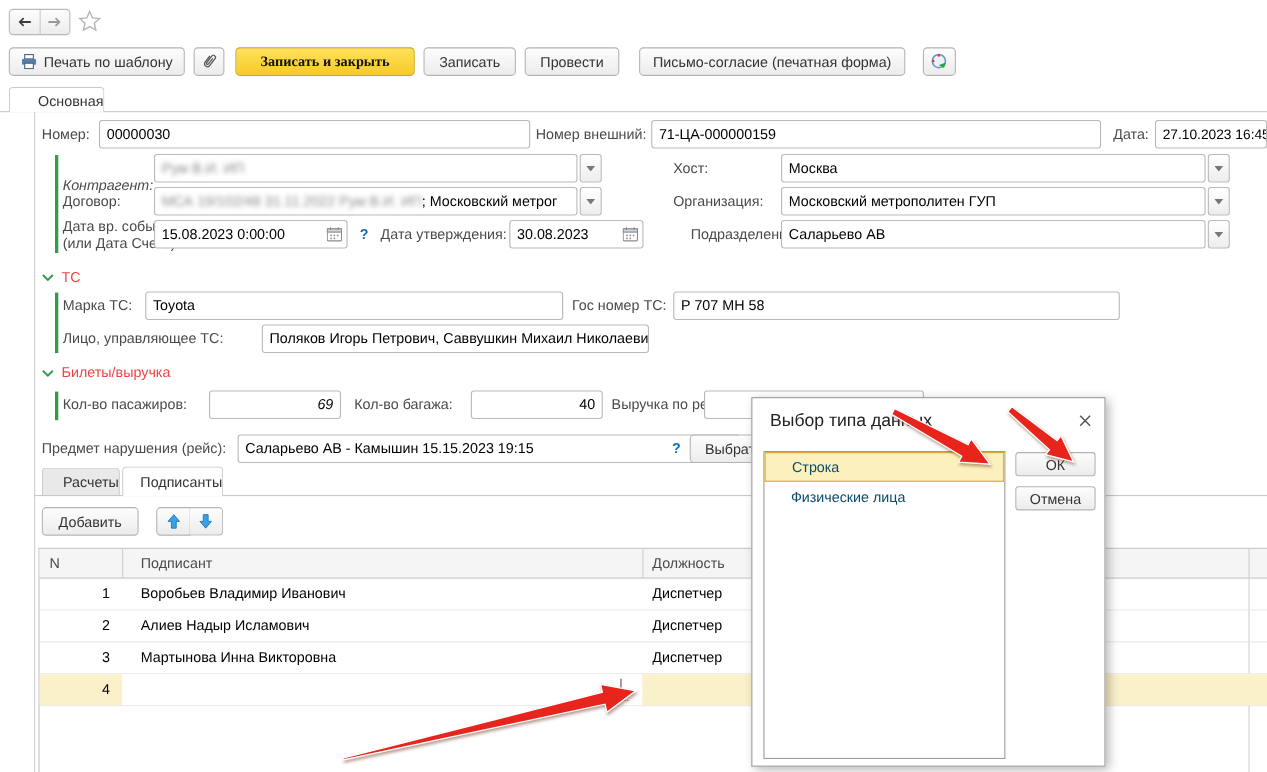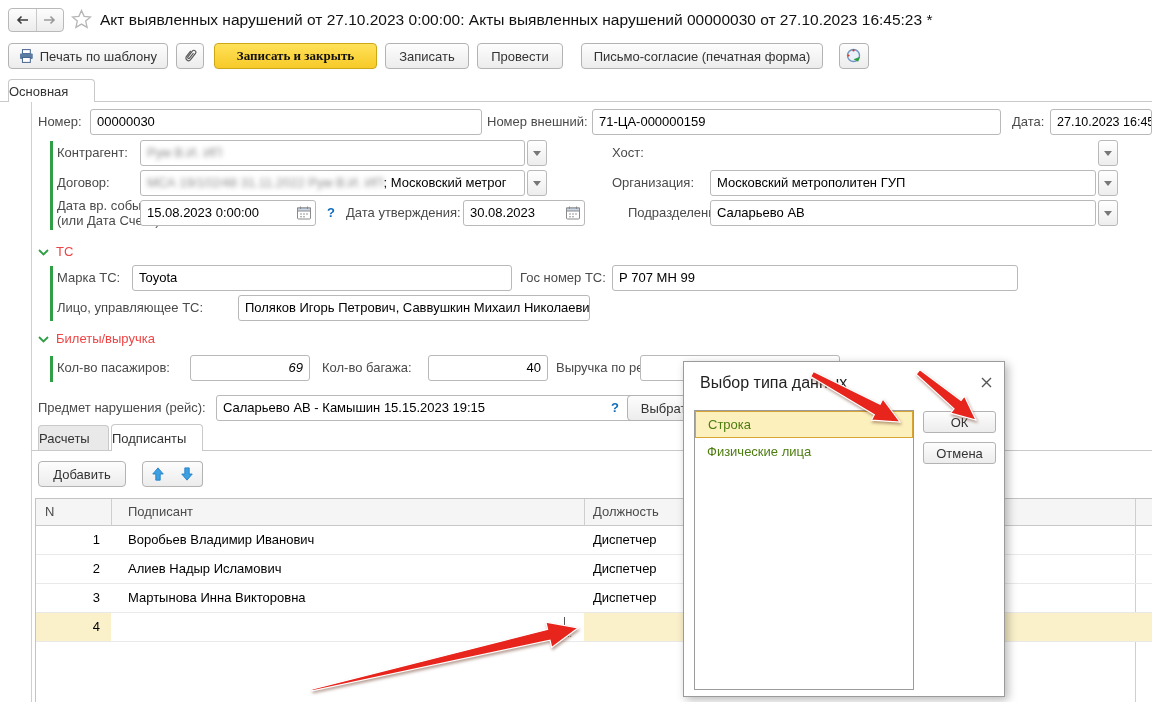--- a/index.html
+++ b/index.html
@@ -17,38 +17,38 @@
          background:linear-gradient(#fdfdfd,#ececec); color:#333; display:flex; align-items:center;
          justify-content:center; white-space:nowrap; padding:0 10px; }
   .btn.yellow { background:linear-gradient(#ffe159,#f7ca28); border-color:#cda816; font-weight:bold; color:#111;font-family:Liberation Serif, serif; }
   .icon-btn { padding:0; }
   .hr { position:absolute; height:1px; background:#c9c9c9; }
   .vr { position:absolute; width:1px; background:#cfcfcf; }
   .greenbar { position:absolute; left:50px; width:3px; background:#2f9e44; }
   .sec-lbl { position:absolute; color:#ef4444; height:16px; line-height:16px; }
   .helpq { position:absolute; color:#0f6cbd; font-weight:bold; height:26px; line-height:26px; }
   .tab { position:absolute; border:1px solid #c9c9c9; border-bottom:none; border-radius:4px 4px 0 0;
-         display:flex; align-items:center; justify-content:flex-start; }
+         display:flex; align-items:center; justify-content:flex-end; }
   .tab.active { background:#fff; z-index:2; }
   .tab.inactive { background:#e9e9e9; }
   .cal { position:absolute; right:4px; top:5px; }
   .grid { position:absolute; left:35px; top:498px; width:1117px; height:204px;
           border-top:1px solid #c3c3c3; border-left:1px solid #c3c3c3; }
   .ghead { position:absolute; left:0; top:0; width:1117px; height:27px; background:#f5f5f5;
            border-bottom:1px solid #c9c9c9; }
   .ghead .h { position:absolute; top:0; height:26px; line-height:26px; color:#4a4a4a; }
   .grow { position:absolute; left:0; width:1117px; height:29px; border-bottom:1px solid #e9e9e9; }
   .gcell { position:absolute; top:0; height:28px; line-height:28px; color:#000; white-space:nowrap; overflow:hidden; }
   .ncell { text-align:right; }
   .ylw { background:#faf1cb; }
   .dialog { position:absolute; left:683px; top:361px; width:322px; height:336px; background:#fff;
             border:1px solid #9b9b9b; box-shadow:3px 3px 9px rgba(0,0,0,.28); z-index:10; }
   .dlg-title { position:absolute; left:16px; top:12px; font-size:16px; color:#222; }
   .listbox { position:absolute; left:10px; top:48px; width:220px; height:280px; border:1px solid #9b9b9b; background:#fff; }
-  .litem { position:absolute; left:0; width:218px; height:27px; line-height:26px; padding-left:12px; color:#4d7c0f; }
+  .litem { position:absolute; left:0; width:218px; height:27px; line-height:26px; padding-left:24px; color:#0c4a6e; }
   .litem.sel { background:#fcf0bc; border:1px solid #d8a534; }
   .dlg-btn { position:absolute; width:73px; height:22px; border:1px solid #b3b3b3; border-radius:3px;
              background:linear-gradient(#fdfdfd,#ececec); display:flex; align-items:center; justify-content:center; }
   .masked { filter:blur(2.5px); color:#8a8a8a; }
   .arrow { position:absolute; z-index:20; pointer-events:none;
            filter:drop-shadow(1px 2px 1.5px rgba(110,60,40,.5)); }
   .caret { position:absolute; width:1px; height:20px; background:#555; z-index:3; }
   .caret-dots { position:absolute; font-size:9px; color:#555; z-index:3; }
 </style>
 </head>
@@ -64,21 +64,20 @@
     </div>
     <div style="width:27px;display:flex;align-items:center;justify-content:center;">
       <svg width="13" height="10" viewBox="0 0 13 10">
           <path d="M1 5 H11 M7.5 1.5 L11 5 L7.5 8.5" stroke="#9a9a9a" stroke-width="1.6" fill="none"></path>
         </svg>
     </div>
   </div>
   <svg class="abs" style="left:71px;top:9px;" width="21" height="20" viewBox="0 0 21 20">
     <polygon points="10.5,1.5 13.1,7.3 19.5,7.9 14.7,12.1 16.1,18.4 10.5,15.1 4.9,18.4 6.3,12.1 1.5,7.9 7.9,7.3" fill="#fff" stroke="#b5b5b5" stroke-width="1.3"></polygon>
   </svg>
-  <div class="abs" style="left:100px;top:8px;height:24px;line-height:24px;font-size:15.5px;color:#111;white-space:nowrap;">Акт выявленных нарушений от 27.10.2023 0:00:00: Акты выявленных нарушений 00000030 от 27.10.2023 16:45:23 *</div>
 
   <div class="btn" style="left:8px;top:43px;width:160px;">
     <svg width="15" height="14" viewBox="0 0 15 14" style="margin-right:6px;">
       <rect x="3.5" y="0.5" width="8" height="4" fill="#fff" stroke="#44618c"></rect>
       <rect x="1" y="4.5" width="13" height="5.5" rx="1" fill="#5b7ca3"></rect>
       <rect x="3.5" y="8.5" width="8" height="5" fill="#fff" stroke="#44618c"></rect>
     </svg>
     <span>Печать по шаблону</span>
   </div>
   <div class="btn icon-btn" style="left:176px;top:43px;width:28px;">
@@ -115,28 +114,29 @@
 
   <span class="lbl" style="left:38px;top:109px;">Номер:</span>
   <div class="inp" style="left:90px;top:109px;width:392px;"><span>00000030</span></div>
   <span class="lbl" style="left:487px;top:109px;">Номер внешний:</span>
   <div class="inp" style="left:592px;top:109px;width:409px;"><span>71-ЦА-000000159</span></div>
   <span class="lbl" style="left:1012px;top:109px;">Дата:</span>
   <div class="inp" style="left:1050px;top:109px;width:102px;font-size:12.5px;"><span>27.10.2023 16:45:23</span></div>
 
   <div class="greenbar" style="top:141px;height:89px;"></div>
 
-  <span class="lbl" style="left:57px;top:140px;">Контрагент:</span>
+  <span class="lbl" style="left:57px;top:156px;font-style:italic;">Контрагент:</span>
   <div class="inp" style="left:140px;top:140px;width:385px;"><span class="masked">Рум В.И. ИП</span></div>
   <div class="dd" style="left:527px;top:140px;">
     <svg width="8" height="5" viewBox="0 0 8 5">
         <path d="M0 0 H8 L4 5 Z" fill="#777"></path>
       </svg>
   </div>
   <span class="lbl" style="left:612px;top:140px;">Хост:</span>
+  <div class="inp" style="left:710px;top:140px;width:386px;"><span>Москва</span></div>
   <div class="dd" style="left:1098px;top:140px;">
     <svg width="8" height="5" viewBox="0 0 8 5">
         <path d="M0 0 H8 L4 5 Z" fill="#777"></path>
       </svg>
   </div>
 
   <span class="lbl" style="left:57px;top:170px;">Договор:</span>
   <div class="inp" style="left:140px;top:170px;width:385px;"><span class="masked">МСА 19/102/48 31.11.2022 Рум В.И. ИП</span><span>; Московский метрог</span></div>
   <div class="dd" style="left:527px;top:170px;">
     <svg width="8" height="5" viewBox="0 0 8 5">
@@ -194,21 +194,21 @@
   </div>
 
   <svg class="abs" style="left:38px;top:249px;" width="11" height="7" viewBox="0 0 11 7">
       <path d="M1 1 L5.5 5.5 L10 1" stroke="#2f9e44" stroke-width="1.8" fill="none"></path>
     </svg>
   <span class="sec-lbl" style="left:56px;top:244px;">ТС</span>
   <div class="greenbar" style="top:266px;height:55px;"></div>
   <span class="lbl" style="left:57px;top:265px;">Марка ТС:</span>
   <div class="inp" style="left:132px;top:265px;width:380px;"><span>Toyota</span></div>
   <span class="lbl" style="left:520px;top:265px;">Гос номер ТС:</span>
-  <div class="inp" style="left:612px;top:265px;width:406px;"><span>Р 707 МН 99</span></div>
+  <div class="inp" style="left:612px;top:265px;width:406px;"><span>Р 707 МН 58</span></div>
   <span class="lbl" style="left:57px;top:295px;">Лицо, управляющее ТС:</span>
   <div class="inp" style="left:238px;top:295px;width:352px;"><span>Поляков Игорь Петрович, Саввушкин Михаил Николаевич</span></div>
 
   <svg class="abs" style="left:38px;top:336px;" width="11" height="7" viewBox="0 0 11 7">
       <path d="M1 1 L5.5 5.5 L10 1" stroke="#2f9e44" stroke-width="1.8" fill="none"></path>
     </svg>
   <span class="sec-lbl" style="left:56px;top:331px;">Билеты/выручка</span>
   <div class="greenbar" style="top:356px;height:26px;"></div>
   <span class="lbl" style="left:57px;top:355px;">Кол-во пасажиров:</span>
   <div class="inp num" style="left:190px;top:355px;width:120px;font-style:italic;"><span>69</span></div>

